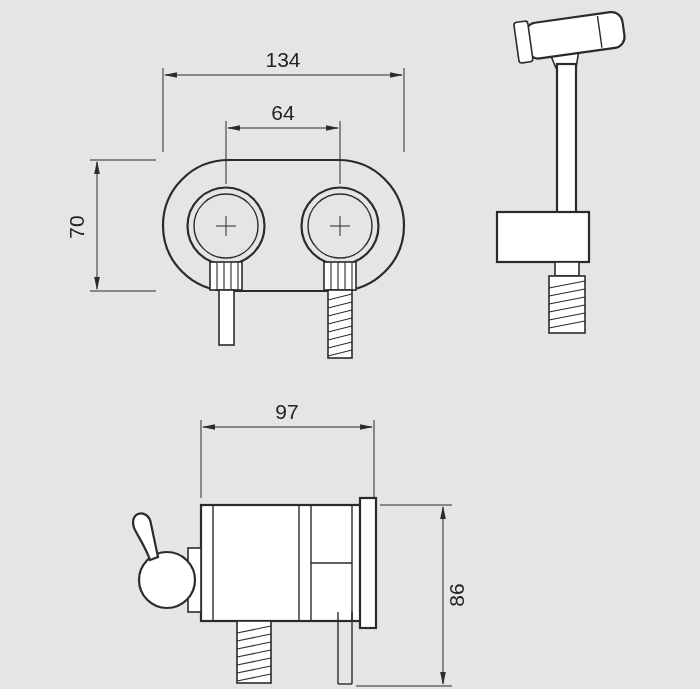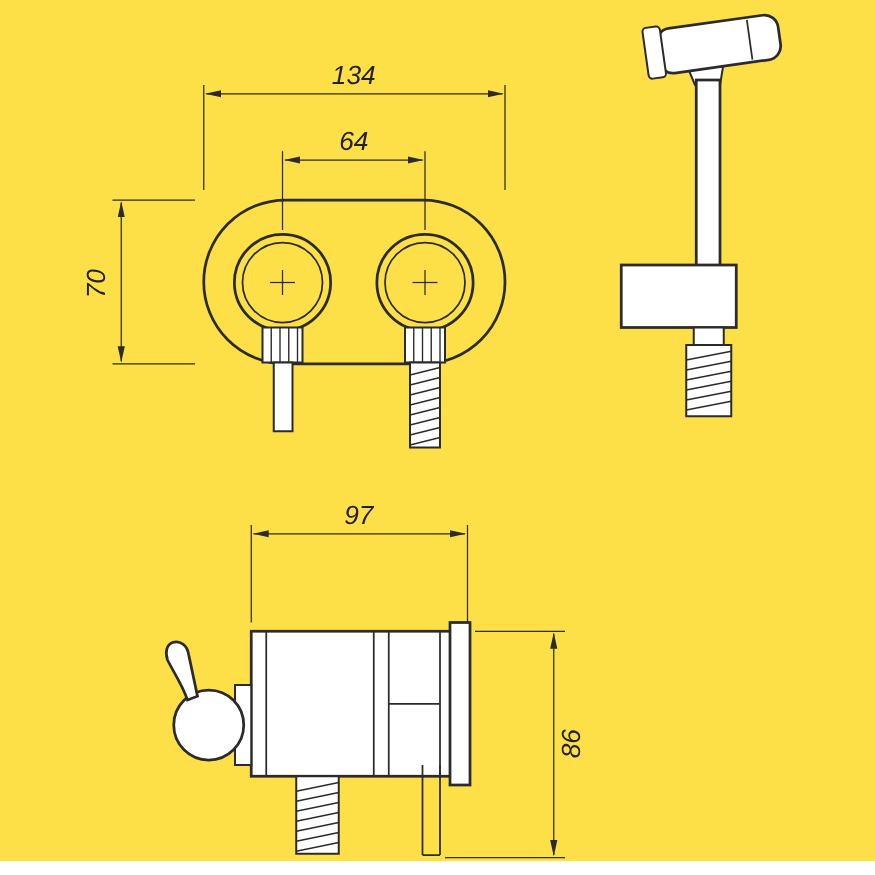--- a/index.html
+++ b/index.html
@@ -1,19 +1,18 @@
 <!DOCTYPE html>
 <html><head>
 <meta charset="utf-8">
 <style>
   html,body{margin:0;padding:0;background:#fff;}
   .canvas{
-    width:700px;height:689px;position:relative;background:#fde047;
+    width:700px;height:689px;position:relative;background:#e5e5e5;
     font-family:"Liberation Sans","DejaVu Sans",sans-serif;
-    font-style:italic;
   }
   svg{display:block;}
   .outline{fill:#ffffff;stroke:#2b2b2b;stroke-width:2.2;}
   .outline-thin{fill:#ffffff;stroke:#2b2b2b;stroke-width:1.6;}
   .stroke-only{fill:none;stroke:#2b2b2b;stroke-width:2.2;}
   .inner{fill:none;stroke:#2b2b2b;stroke-width:1.4;}
   .hatch{stroke:#2b2b2b;stroke-width:1.1;}
   .ext{stroke:#2b2b2b;stroke-width:1;}
   .dim{stroke:#2b2b2b;stroke-width:1;fill:none;}
   text.dimtxt{font-size:21px;fill:#222222;font-family:"Liberation Sans","DejaVu Sans",sans-serif;}

